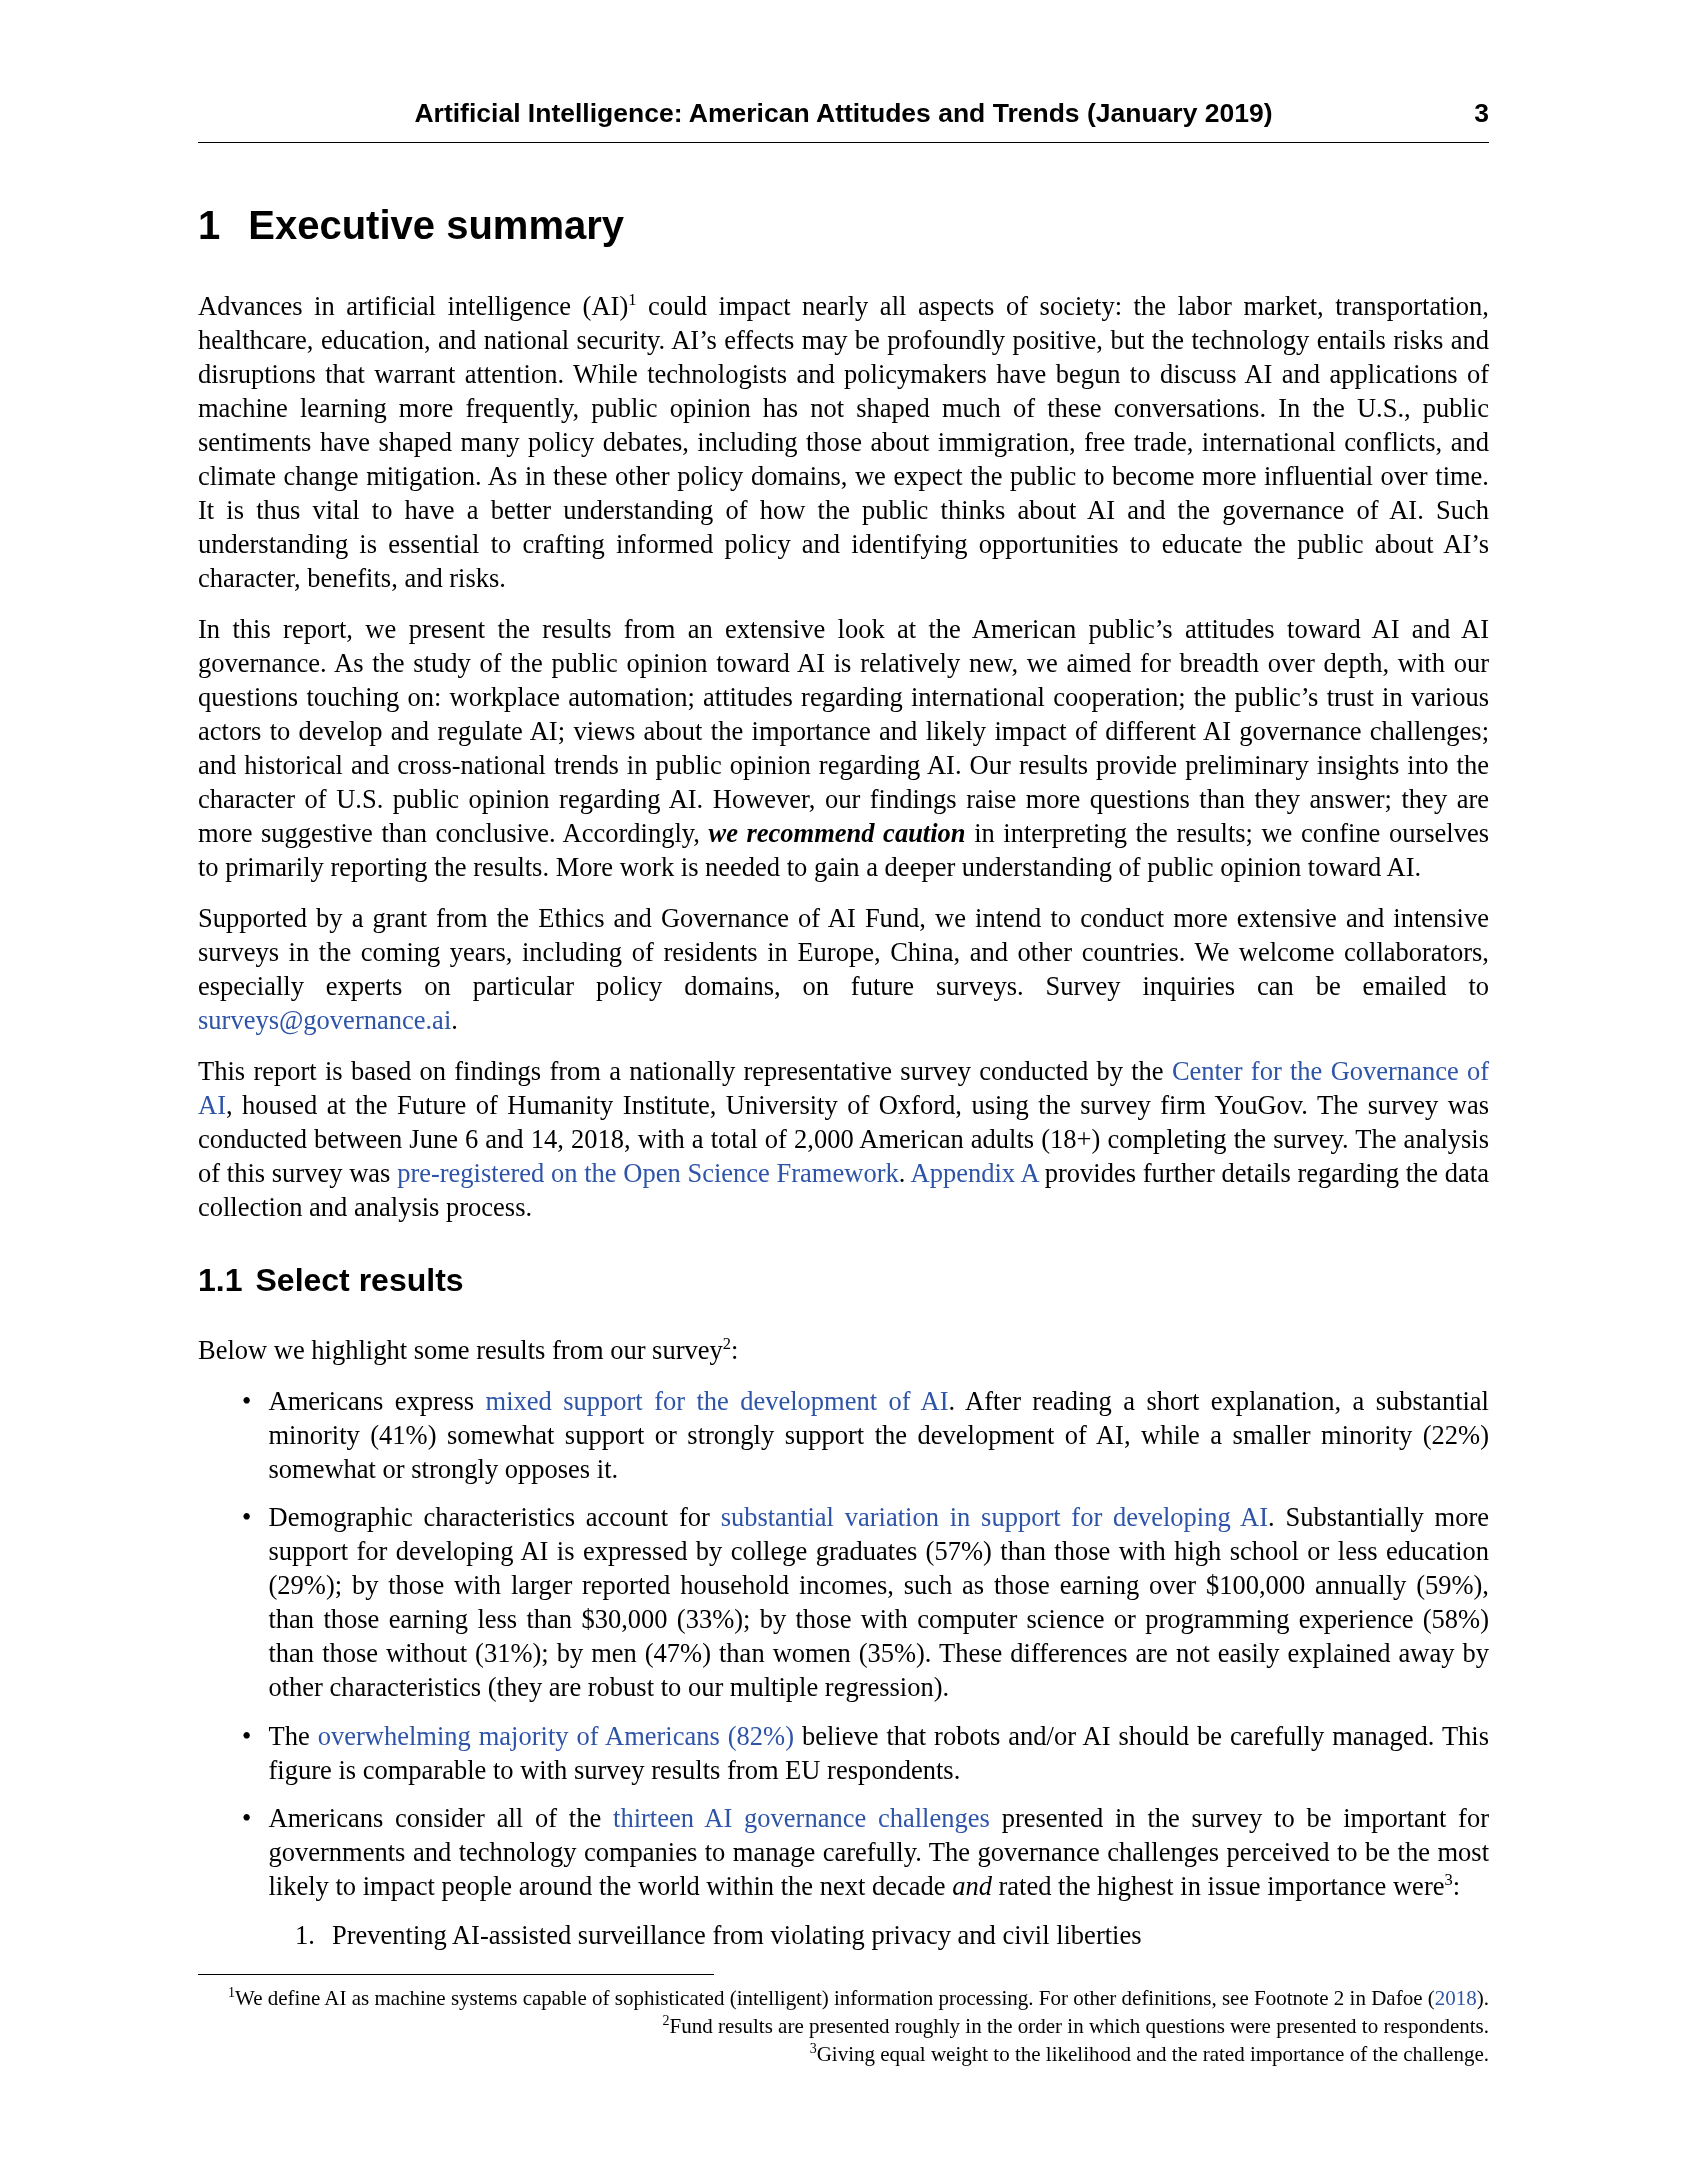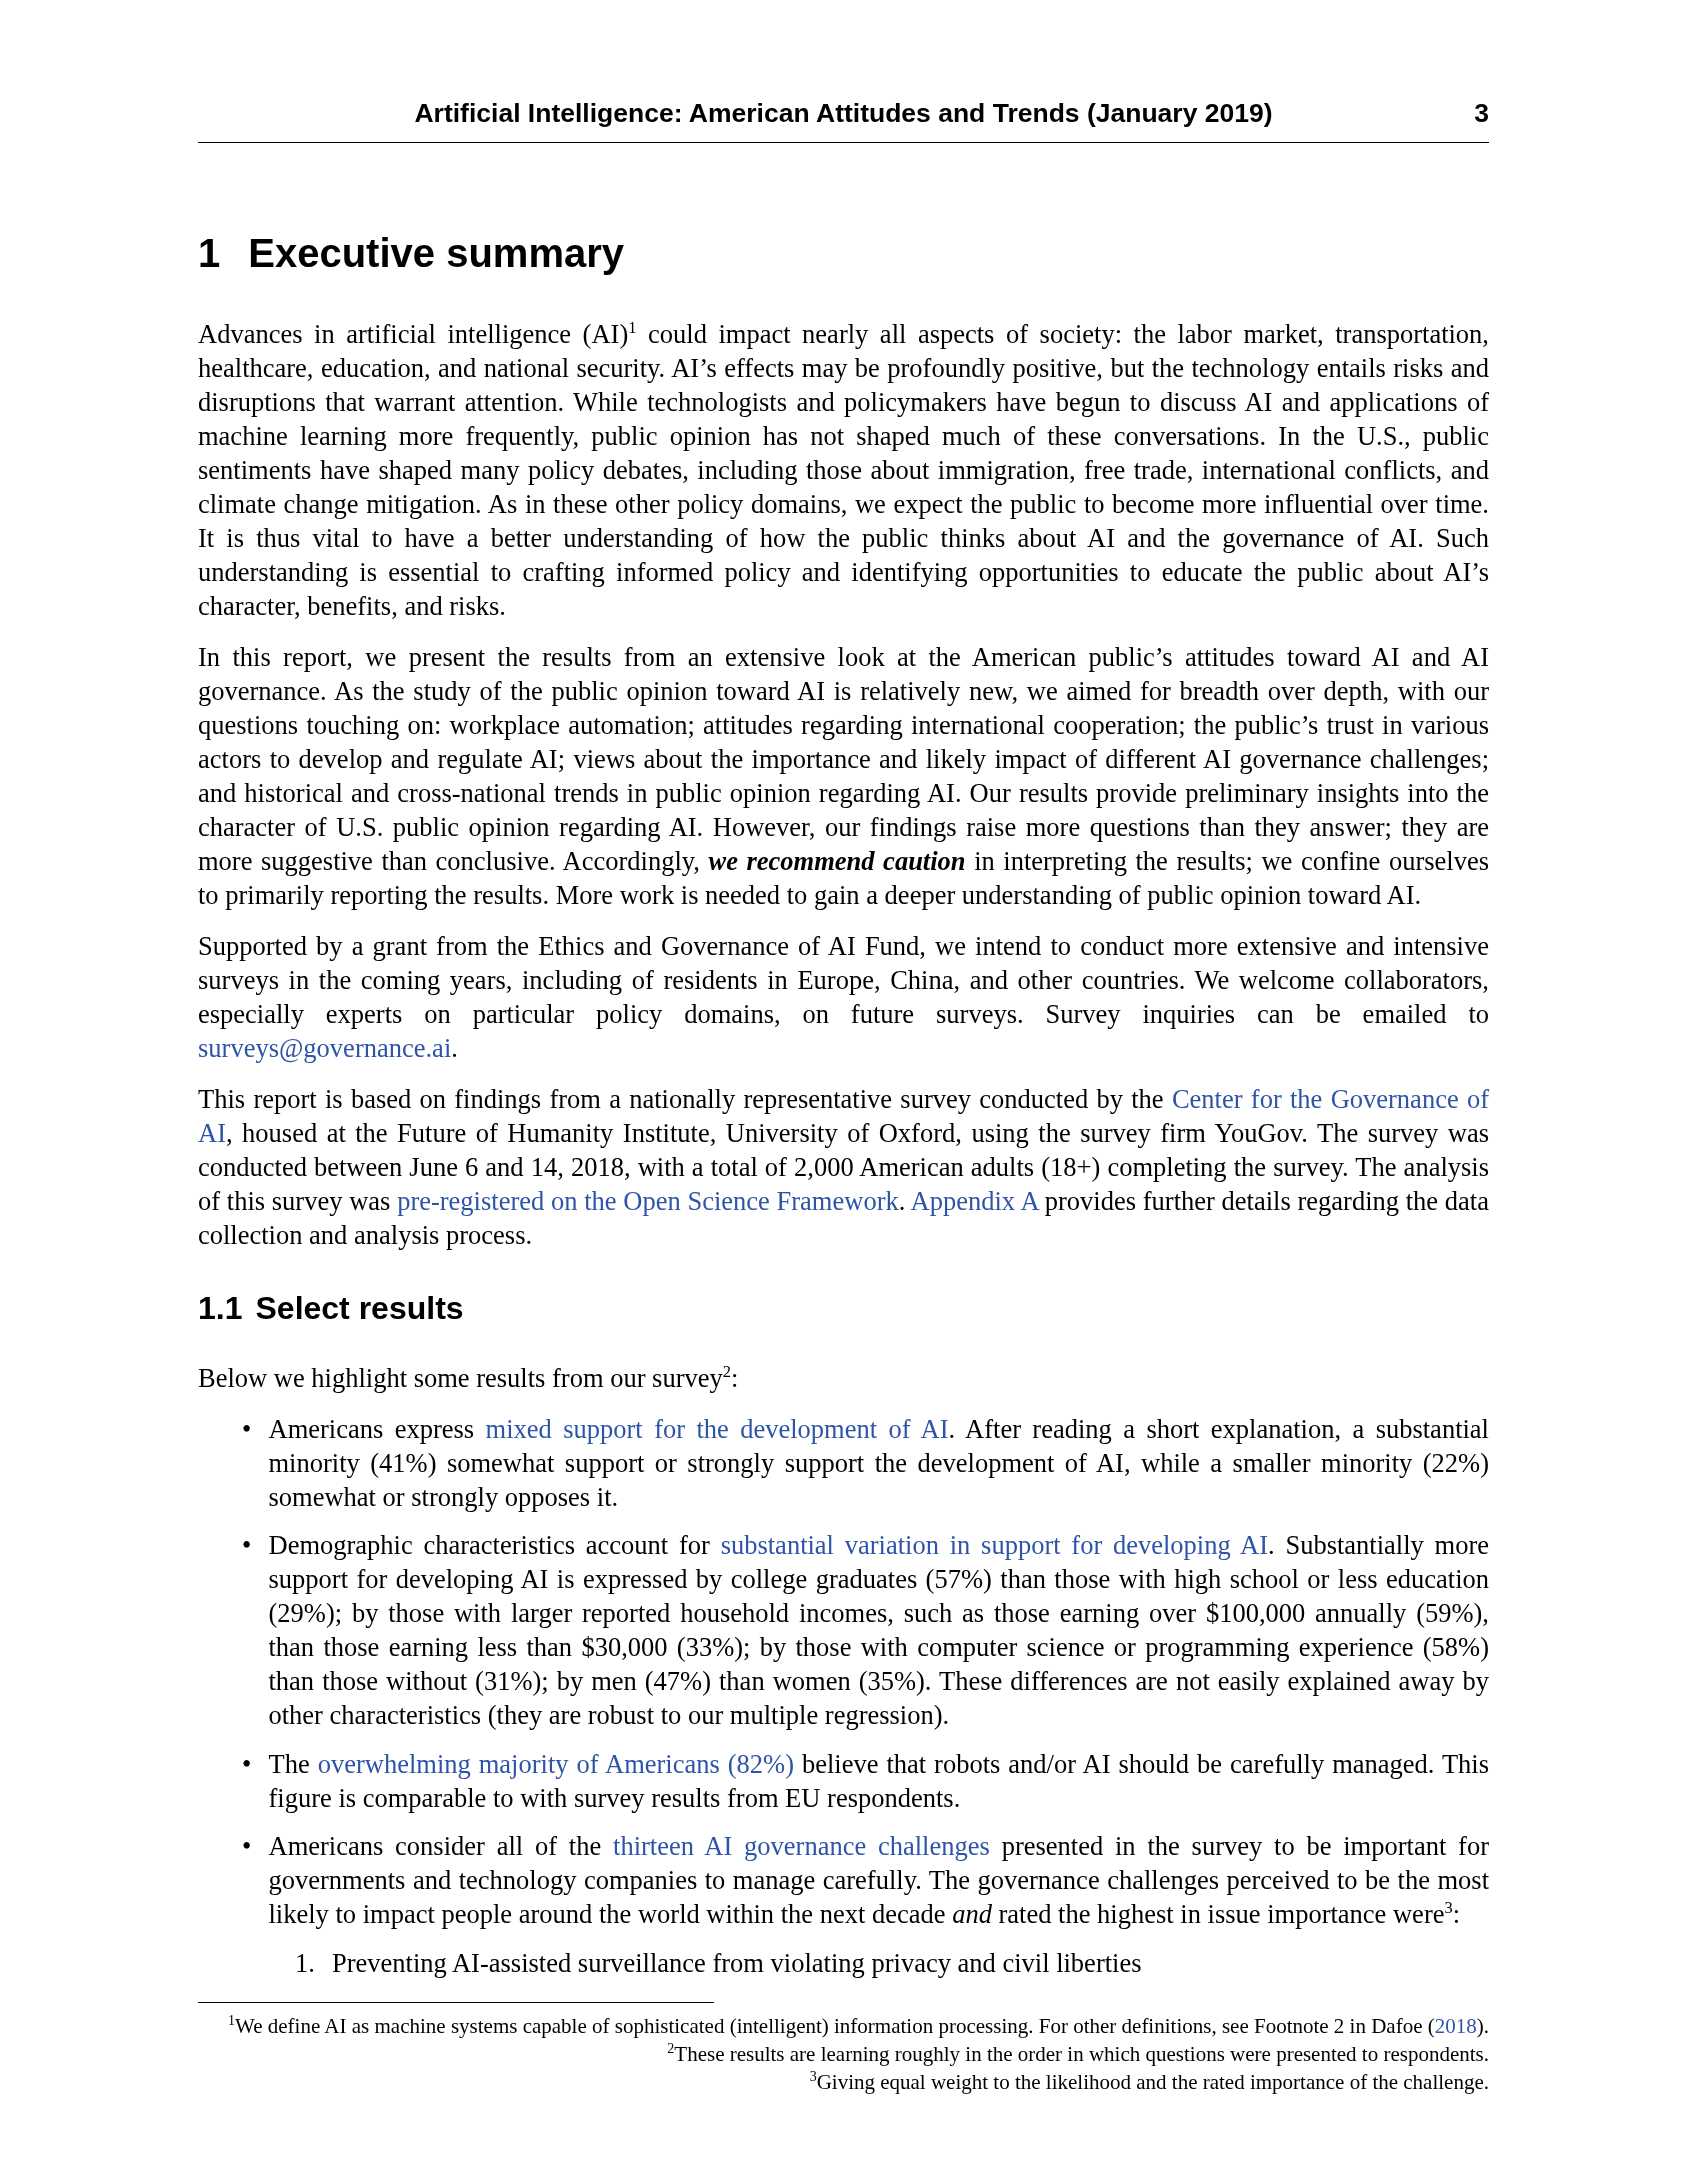--- a/index.html
+++ b/index.html
@@ -22,21 +22,21 @@
   }
   .header-title { display: block; text-align: center; }
   .header-pagenum { position: absolute; right: 0; top: 0; }
   .header-rule { border: none; border-top: 1.3px solid #000; margin-top: 10.6px; }
 
   
   .section-heading {
     font-family: "Liberation Sans", sans-serif;
     font-size: 40px;
     font-weight: bold;
-    margin-top: 88px;
+    margin-top: 60px;
     margin-bottom: 41px;
   }
   .sec-num { margin-right: 28px; }
   .subsection-heading {
     font-family: "Liberation Sans", sans-serif;
     font-size: 32px;
     font-weight: bold;
     margin-top: 38px;
     margin-bottom: 34px;
   }
@@ -111,18 +111,18 @@
     <li><span>Demographic characteristics account for </span><a class="link">substantial variation in support for developing AI</a><span>. Substantially more support for developing AI is expressed by college graduates (57%) than those with high school or less education (29%); by those with larger reported household incomes, such as those earning over $100,000 annually (59%), than those earning less than $30,000 (33%); by those with computer science or programming experience (58%) than those without (31%); by men (47%) than women (35%). These differences are not easily explained away by other characteristics (they are robust to our multiple regression).</span></li>
     <li><span>The </span><a class="link">overwhelming majority of Americans (82%)</a><span> believe that robots and/or AI should be carefully managed. This figure is comparable to with survey results from EU respondents.</span></li>
     <li><span>Americans consider all of the </span><a class="link">thirteen AI governance challenges</a><span> presented in the survey to be important for governments and technology companies to manage carefully. The governance challenges perceived to be the most likely to impact people around the world within the next decade </span><span class="i">and</span><span> rated the highest in issue importance were</span><sup class="fnref">3</sup><span>:</span></li>
   </ul>
 
   <div class="numbered-item"><span class="num-label">1.</span><span>Preventing AI-assisted surveillance from violating privacy and civil liberties</span></div>
 
   <footer class="footnotes">
     <hr class="footnote-rule">
     <p class="footnote"><sup class="fnmark">1</sup><span>We define AI as machine systems capable of sophisticated (intelligent) information processing. For other definitions, see Footnote 2 in Dafoe (</span><a class="link">2018</a><span>).</span></p>
-    <p class="footnote"><sup class="fnmark">2</sup><span>These results are learning roughly in the order in which questions were presented to respondents.</span></p>
+    <p class="footnote"><sup class="fnmark">2</sup><span>Fund results are presented roughly in the order in which questions were presented to respondents.</span></p>
     <p class="footnote"><sup class="fnmark">3</sup><span>Giving equal weight to the likelihood and the rated importance of the challenge.</span></p>
   </footer>
 
 </div>
 
 
 </body></html>

